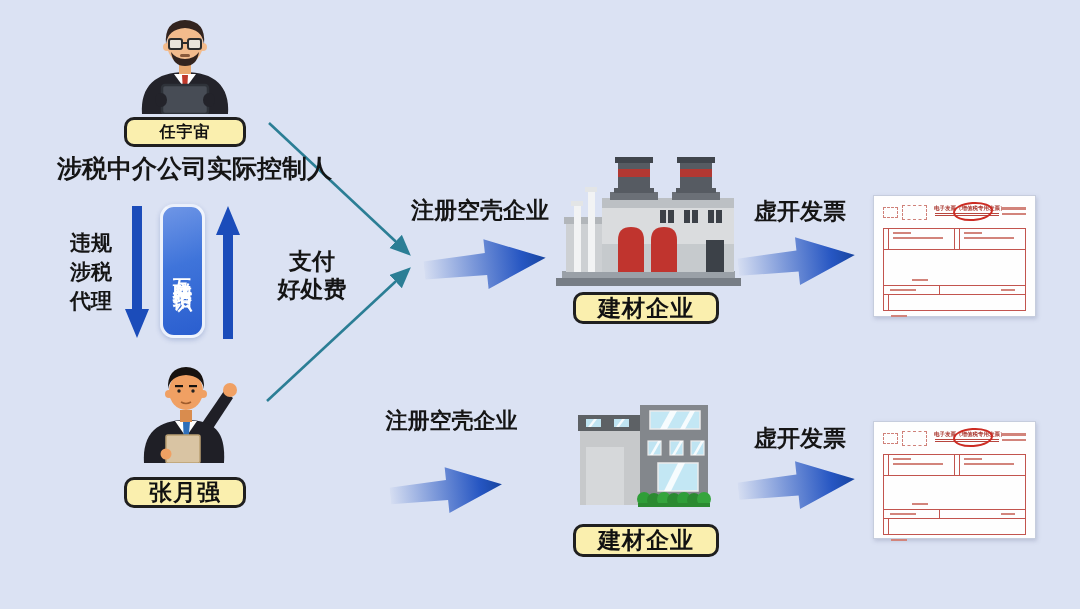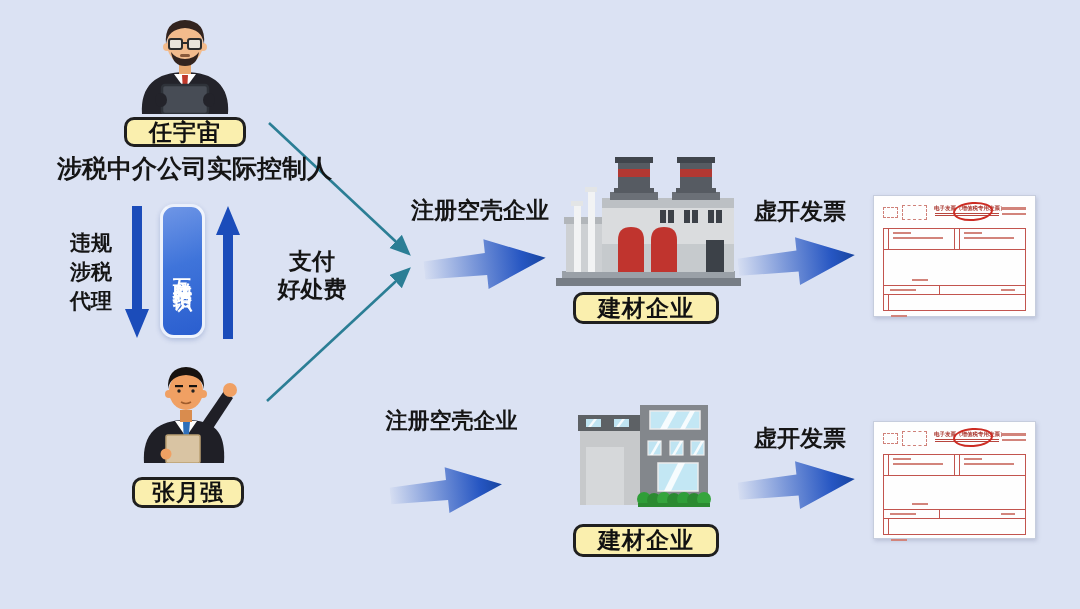--- a/index.html
+++ b/index.html
@@ -121,21 +121,21 @@
     <circle cx="37" cy="33" r="4" fill="#f3bb8c"></circle>
     <circle cx="73" cy="33" r="4" fill="#f3bb8c"></circle>
     <path d="M36 30 Q34 7 55 6 Q76 7 74 30 Q72 15 55 14 Q38 15 36 30 Z" fill="#33241f"></path>
     <rect x="39" y="25" width="13" height="10" rx="2" fill="#e9e4da" stroke="#2c2c2c" stroke-width="2"></rect>
     <rect x="58" y="25" width="13" height="10" rx="2" fill="#e9e4da" stroke="#2c2c2c" stroke-width="2"></rect>
     <line x1="52" y1="29" x2="58" y2="29" stroke="#2c2c2c" stroke-width="2"></line>
     <path d="M41 38 Q43 52 55 52 Q67 52 69 38 Q64 45 55 45 Q46 45 41 38 Z" fill="#33241f"></path>
     <rect x="50" y="40" width="10" height="3" rx="1.5" fill="#8a5a3b"></rect>
   </svg>
 
-  <div class="tag" style="left:124px;top:117px;width:122px;height:30px;font-size:23px">
+  <div class="tag" style="left:124px;top:117px;width:122px;height:30px;font-size:16px">
     <span>任宇宙</span>
   </div>
   <div class="blabel" style="left:57px;top:153px;width:250px;font-size:25px">涉税中介公司实际控制人</div>
 
   <div class="blabel" style="left:59px;top:228px;width:64px;font-size:21px;line-height:29px">
     <div>违规</div>
     <div>涉税</div>
     <div>代理</div>
   </div>
 
@@ -169,21 +169,21 @@
     <circle cx="41" cy="37" r="4" fill="#f0a063"></circle>
     <circle cx="75" cy="37" r="4" fill="#f0a063"></circle>
     <path d="M40 32 Q39 11 58 10 Q77 11 76 32 Q74 19 58 18 Q42 19 40 32 Z" fill="#17120f"></path>
     <circle cx="51" cy="34" r="1.7" fill="#222222"></circle>
     <circle cx="65" cy="34" r="1.7" fill="#222222"></circle>
     <rect x="47" y="28" width="8" height="2.2" fill="#17120f"></rect>
     <rect x="61" y="28" width="8" height="2.2" fill="#17120f"></rect>
     <path d="M53 45 Q58 48 63 45" stroke="#a05c2c" stroke-width="1.6" fill="none"></path>
   </svg>
 
-  <div class="tag" style="left:132px;top:477px;width:112px;height:31px;font-size:23px">
+  <div class="tag" style="left:124px;top:477px;width:122px;height:31px;font-size:23px">
     <span>张月强</span>
   </div>
 
   <div class="blabel" style="left:400px;top:196px;width:160px;font-size:23px">注册空壳企业</div>
 
   <svg class="abs" style="left:424px;top:234px;transform:rotate(-6deg)" width="125" height="60" viewBox="0 0 125 60">
     <polygon points="0,21 62,19 62,5 122,30 62,55 62,41 0,39" fill="url(#arrowGrad)"></polygon>
   </svg>
 
   <svg class="abs" style="left:556px;top:148px" width="185" height="140" viewBox="0 0 185 140">

